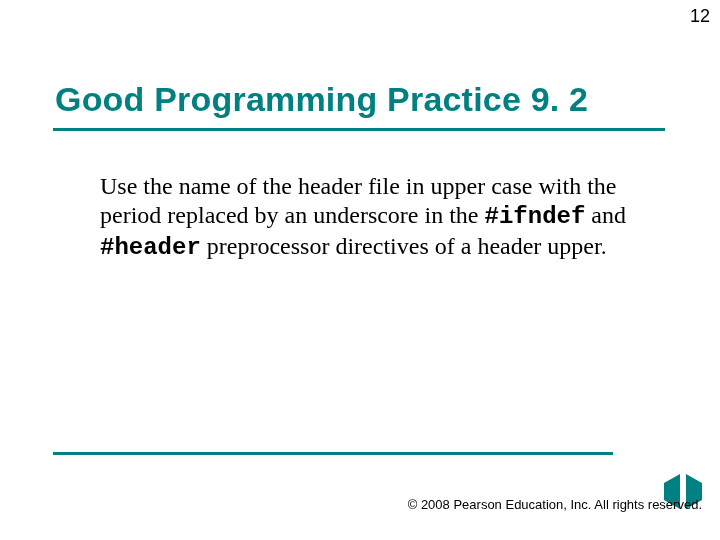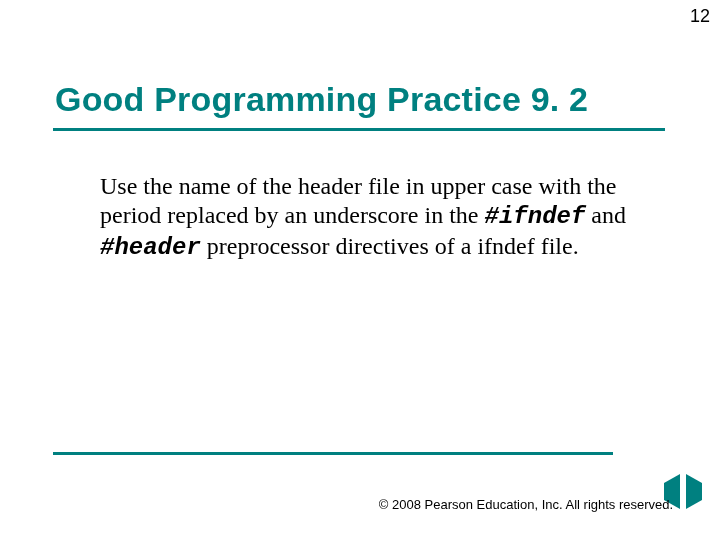--- a/index.html
+++ b/index.html
@@ -49,38 +49,37 @@
     position: absolute;
     left: 100px;
     top: 172px;
     width: 540px;
     font-size: 24px;
     line-height: 1.22;
   }
   .body .code {
     font-family: "Courier New", Courier, monospace;
     font-weight: bold;
-    font-style: italic;
   }
   .rule-bottom {
     position: absolute;
     left: 53px;
     top: 452px;
     width: 560px;
     height: 3px;
     background: #008080;
   }
   .footer {
     position: absolute;
     left: 350px;
     right: 18px;
     bottom: 28px;
     font-family: Arial, Helvetica, sans-serif;
     font-size: 13px;
-    text-align: center;
+    text-align: right;
     margin-top: 40px;
   }
   .copy-sym { font-family: Arial, Helvetica, sans-serif; }
   .nav {
     position: absolute;
     right: 18px;
     bottom: 48px;
     display: flex;
     gap: 6px;
   }
@@ -107,21 +106,21 @@
 
 <div class="slide">
 
   <div class="page-number">12</div>
 
   <div class="title">Good Programming Practice 9. 2</div>
 
   <div class="rule-top"></div>
 
   <div class="body">
-    <span>Use the name of the header file in upper case with the period replaced by an underscore in the </span><span class="code">#ifndef</span><span> and </span><span class="code">#header</span><span> preprocessor directives of a ifndef file.</span>
+    <span>Use the name of the header file in upper case with the period replaced by an underscore in the </span><span class="code">#ifndef</span><span> and </span><span class="code">#header</span><span> preprocessor directives of a header upper.</span>
   </div>
 
   <div class="rule-bottom"></div>
 
   <div class="nav">
     <span class="nav-btn">
       <span class="tri tri-left"></span>
     </span>
     <span class="nav-btn">
       <span class="tri tri-right"></span>

